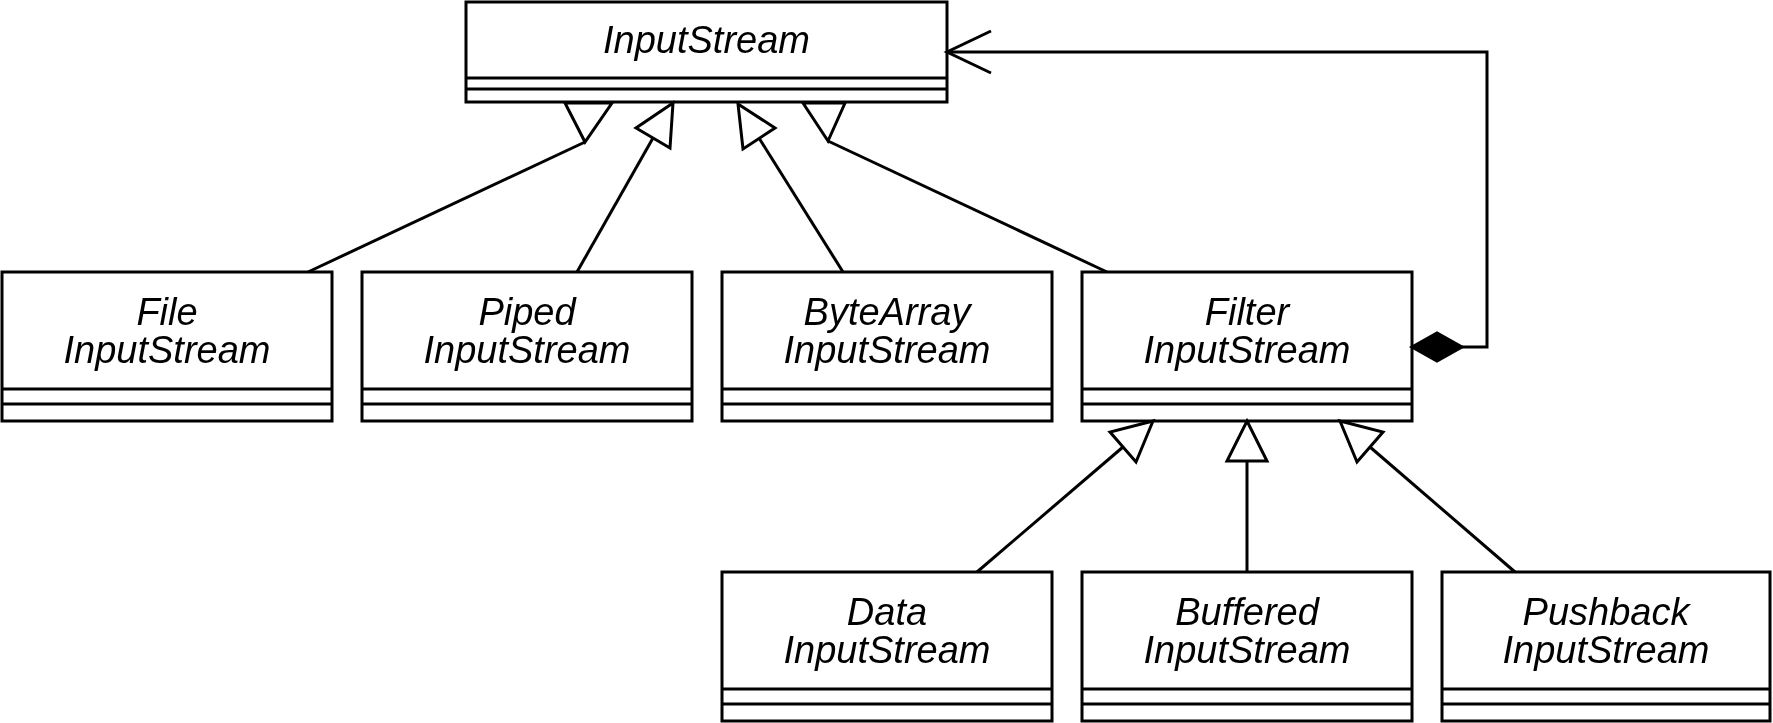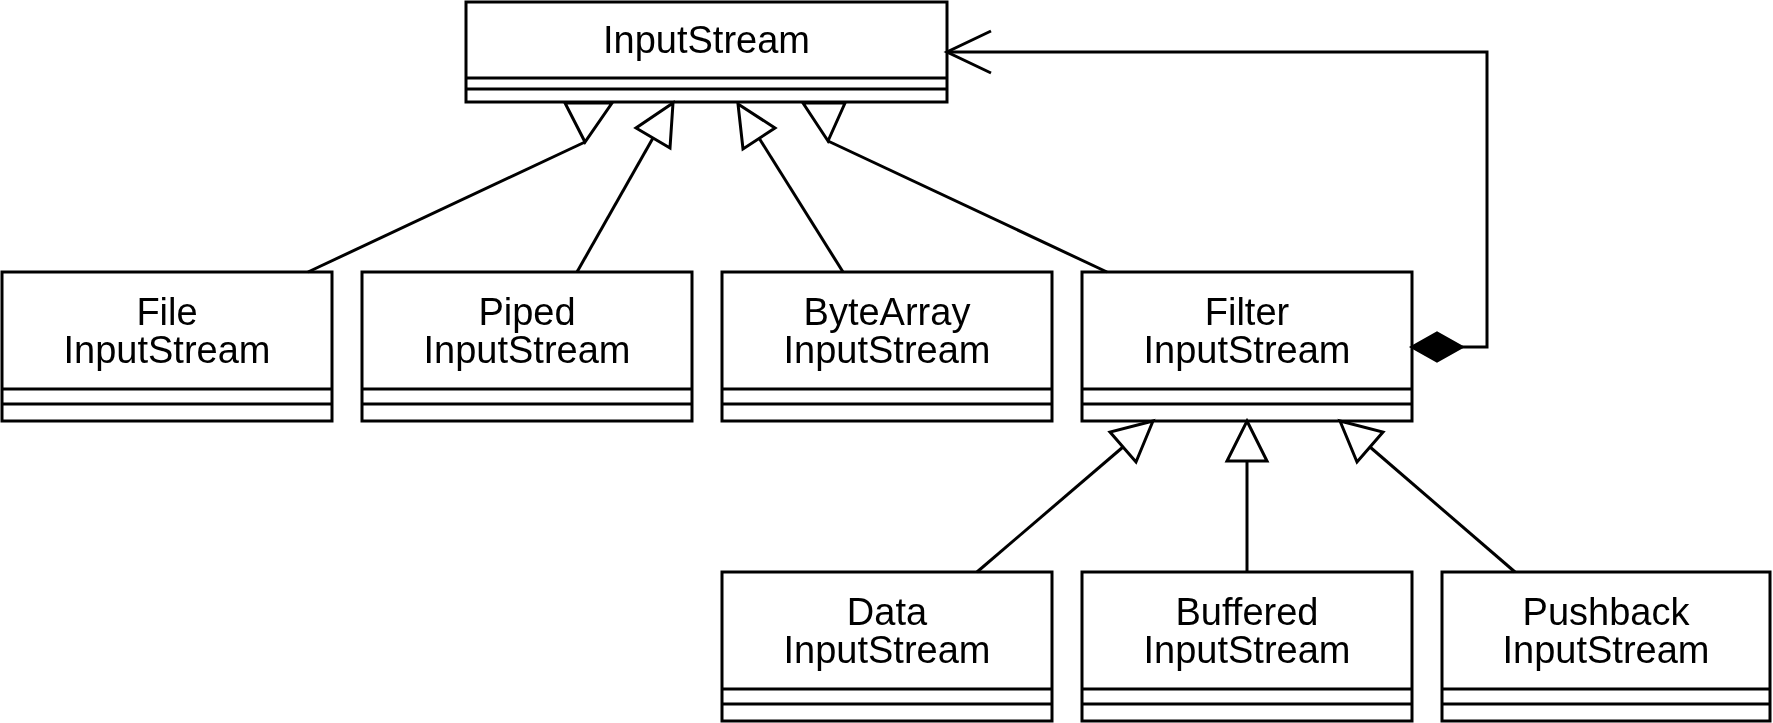--- a/index.html
+++ b/index.html
@@ -5,20 +5,21 @@
   html, body {
     margin: 0;
     padding: 0;
     background: #ffffff;
   }
   .diagram-wrap {
     width: 1773px;
     height: 723px;
     overflow: hidden;
     background: #15803d;
+    font-style: italic;
   }
   svg {
     display: block;
   }
   text {
     font-family: "Liberation Sans", "DejaVu Sans", sans-serif;
   }
 </style>
 </head>
 <body>

